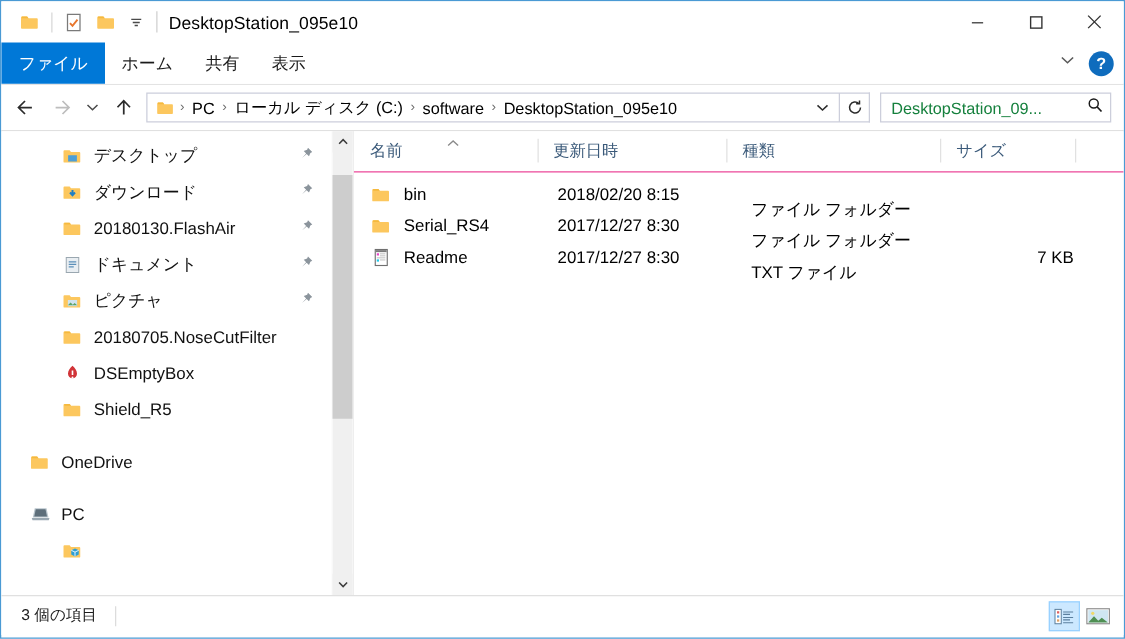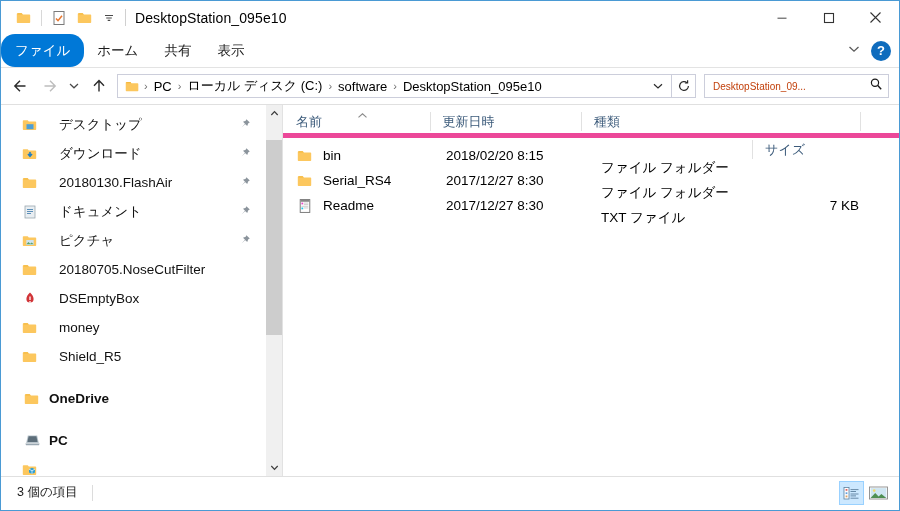--- a/index.html
+++ b/index.html
@@ -69,21 +69,20 @@
     display: flex;
     align-items: stretch;
   }
   .tab {
     display: flex; align-items: center; justify-content: center;
     font-size: 13.5px;
     color: #1a1a1a;
     padding: 0 13px;
     height: 33px;
     white-space: nowrap;
-    border-radius: 14px;
   }
   .tab.file {
     background: #0078d7;
     color: #ffffff;
     padding: 0 14px;
   }
   .ribbon-right {
     position: absolute; right: 8px; top: 0;
     height: 33px; display: flex; align-items: center; gap: 10px;
   }
@@ -151,22 +150,22 @@
     width: 185px;
     height: 24px;
     border: 1px solid #cccedb;
     margin-left: 8px;
     display: flex;
     align-items: center;
     padding: 0 5px 0 8px;
     background: #ffffff;
   }
   .search-ph {
-    font-size: 10px;
-    color: #c2410c;
+    font-size: 13px;
+    color: #15803d;
     white-space: nowrap;
     overflow: hidden;
     flex: 1;
   }
 
   
   .panes {
     display: flex;
     height: 372px;
     border-top: 1px solid #e0e0e0;
@@ -187,22 +186,22 @@
     padding-top: 5px;
   }
   .navitem {
     position: relative;
     display: flex;
     align-items: center;
     height: 29px;
     padding-left: 36px;
     white-space: nowrap;
   }
-  .navitem.level0 { padding-left: 22px; font-weight: bold; }
-  .navitem.level1 { padding-left: 20px; gap: 12px; }
+  .navitem.level0 { padding-left: 22px; }
+  .navitem.level1 { padding-left: 48px; }
   .navitem .ic {
     width: 18px; height: 18px;
     display: flex; align-items: center; justify-content: center;
     flex: none;
     margin-right: 8px;
   }
   .navitem .lbl {
     font-size: 13.5px;
     color: #111111;
   }
@@ -245,22 +244,22 @@
   
   .filepane {
     flex: 1;
     position: relative;
     background: #ffffff;
     overflow: hidden;
   }
   .col-header {
     display: flex;
     height: 33px;
-    align-items: flex-start;
-    border-bottom: 5px solid #ec4899;
+    align-items: flex-end;
+    border-bottom: 1px solid #ec4899;
     position: relative;
   }
   .col {
     position: relative;
     font-size: 13px;
     color: #3b5a7a;
     height: 33px;
     display: flex;
     align-items: center;
     padding-left: 13px;
@@ -571,29 +570,20 @@
           <span class="ic">
             <svg width="16" height="16" viewBox="0 0 16 16">
               <path d="M8 1.6c2.1 1.9 3.6 4 3.6 6.4A3.6 3.6 0 1 1 4.4 8c0-2.4 1.5-4.5 3.6-6.4z" fill="#d13438"></path>
               <path d="M8 5.4v3.6" stroke="#fff" stroke-width="1.3"></path>
               <circle cx="8" cy="10.9" r="0.8" fill="#fff"></circle>
             </svg>
           </span>
           <span class="lbl">DSEmptyBox</span>
         </div>
 
-        <div class="navitem level1">
-          <span class="ic">
-            <svg width="16" height="16" viewBox="0 0 16 16">
-              <path d="M1.5 3.2h4.2l1.1 1.4h6.7c.4 0 .7.3.7.7v7c0 .4-.3.7-.7.7H1.5c-.4 0-.7-.3-.7-.7V3.9c0-.4.3-.7.7-.7z" fill="#fcc75e"></path>
-              <path d="M1.5 3.2h4.2l1.1 1.4H1.5z" fill="#f5b93e"></path>
-            </svg>
-          </span>
-          <span class="lbl">money</span>
-        </div>
 
         <div class="navitem level1">
           <span class="ic">
             <svg width="16" height="16" viewBox="0 0 16 16">
               <path d="M1.5 3.2h4.2l1.1 1.4h6.7c.4 0 .7.3.7.7v7c0 .4-.3.7-.7.7H1.5c-.4 0-.7-.3-.7-.7V3.9c0-.4.3-.7.7-.7z" fill="#fcc75e"></path>
               <path d="M1.5 3.2h4.2l1.1 1.4H1.5z" fill="#f5b93e"></path>
             </svg>
           </span>
           <span class="lbl">Shield_R5</span>
         </div>

